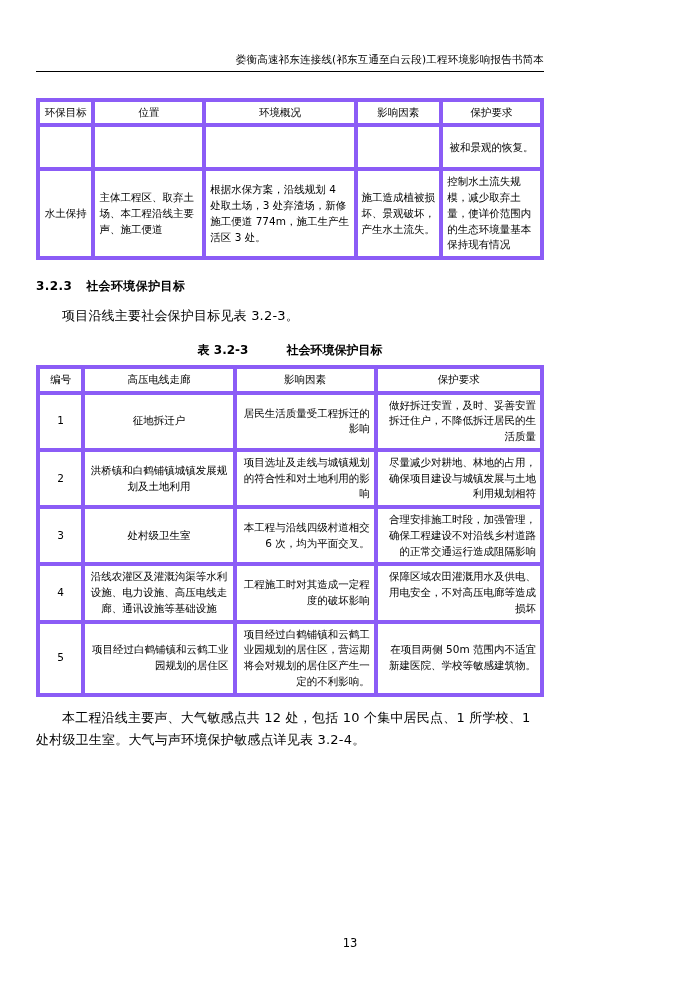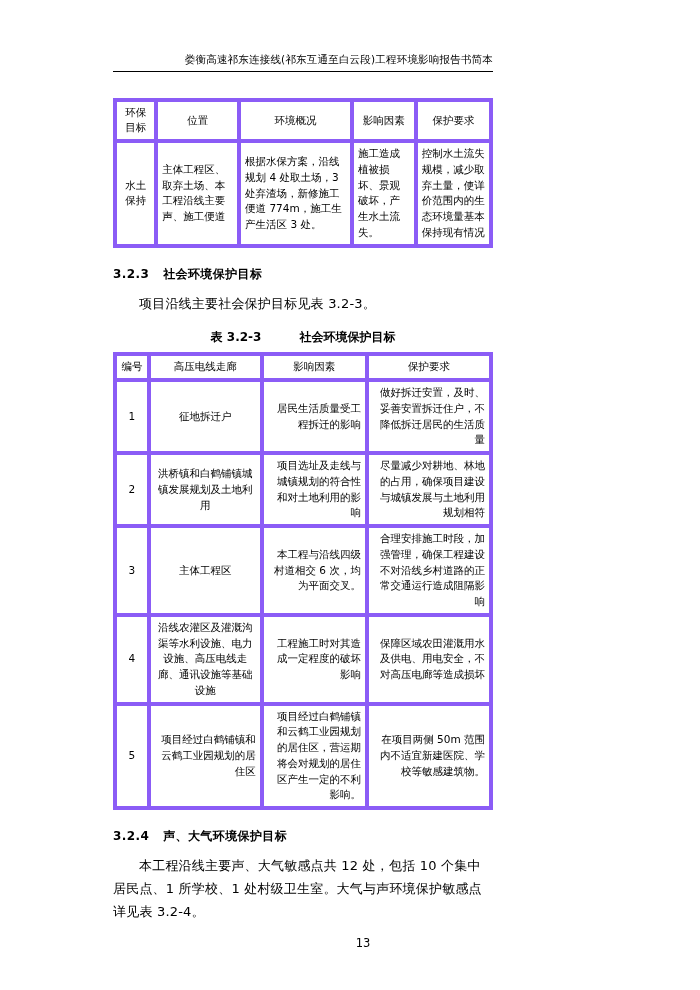--- a/index.html
+++ b/index.html
@@ -12,22 +12,21 @@
     background: #ffffff;
     font-family: "DejaVu Sans", "Liberation Sans", sans-serif;
     color: #000000;
     position: relative;
   }
   .page {
     position: relative;
     width: 580px;
     height: 990px;
     box-sizing: border-box;
-    padding: 0 100px;
-    margin-left: 13px;
+    padding: 0 36px;
   }
   
   .header {
     padding-top: 52px;
     text-align: right;
     font-size: 10.5px;
     line-height: 1.4;
     letter-spacing: 0.2px;
   }
   .header-rule {
@@ -128,20 +127,27 @@
       <col style="width:17%">
       <col style="width:20%">
     </colgroup>
     <tbody>
       <tr>
         <td class="hcell">环保目标</td>
         <td class="hcell">位置</td>
         <td class="hcell">环境概况</td>
         <td class="hcell">影响因素</td>
         <td class="hcell">保护要求</td>
+      </tr>
+      <tr class="rowblank">
+        <td></td>
+        <td></td>
+        <td></td>
+        <td></td>
+        <td>被和景观的恢复。</td>
       </tr>
       <tr>
         <td>水土保持</td>
         <td class="just">主体工程区、取弃土场、本工程沿线主要声、施工便道</td>
         <td class="just">根据水保方案，沿线规划 4 处取土场，3 处弃渣场，新修施工便道 774m，施工生产生活区 3 处。</td>
         <td class="just">施工造成植被损坏、景观破坏，产生水土流失。</td>
         <td class="just">控制水土流失规模，减少取弃土量，使详价范围内的生态环境量基本保持现有情况</td>
       </tr>
     </tbody>
   </table>
@@ -176,41 +182,38 @@
         <td class="left">做好拆迁安置，及时、妥善安置拆迁住户，不降低拆迁居民的生活质量</td>
       </tr>
       <tr>
         <td>2</td>
         <td>洪桥镇和白鹤铺镇城镇发展规划及土地利用</td>
         <td class="left">项目选址及走线与城镇规划的符合性和对土地利用的影响</td>
         <td class="left">尽量减少对耕地、林地的占用，确保项目建设与城镇发展与土地利用规划相符</td>
       </tr>
       <tr>
         <td>3</td>
-        <td>主体工程区</td>
+        <td>处村级卫生室</td>
         <td class="left">本工程与沿线四级村道相交 6 次，均为平面交叉。</td>
         <td class="left">合理安排施工时段，加强管理，确保工程建设不对沿线乡村道路的正常交通运行造成阻隔影响</td>
       </tr>
       <tr>
         <td>4</td>
         <td>沿线农灌区及灌溉沟渠等水利设施、电力设施、高压电线走廊、通讯设施等基础设施</td>
         <td class="left">工程施工时对其造成一定程度的破坏影响</td>
         <td class="left">保障区域农田灌溉用水及供电、用电安全，不对高压电廊等造成损坏</td>
       </tr>
       <tr>
         <td>5</td>
         <td class="left">项目经过白鹤铺镇和云鹤工业园规划的居住区</td>
         <td class="left">项目经过白鹤铺镇和云鹤工业园规划的居住区，营运期将会对规划的居住区产生一定的不利影响。</td>
         <td class="left">在项目两侧 50m 范围内不适宜新建医院、学校等敏感建筑物。</td>
       </tr>
     </tbody>
   </table>
 
-  <h3 class="sec">
-    <span class="num">3.2.4</span><span>声、大气环境保护目标</span>
-  </h3>
   <p class="body">本工程沿线主要声、大气敏感点共 12 处，包括 10 个集中居民点、1 所学校、1 处村级卫生室。大气与声环境保护敏感点详见表 3.2-4。</p>
 
   <div class="footer">
     <span>13</span>
   </div>
 
 </div>
 
 </body></html>

